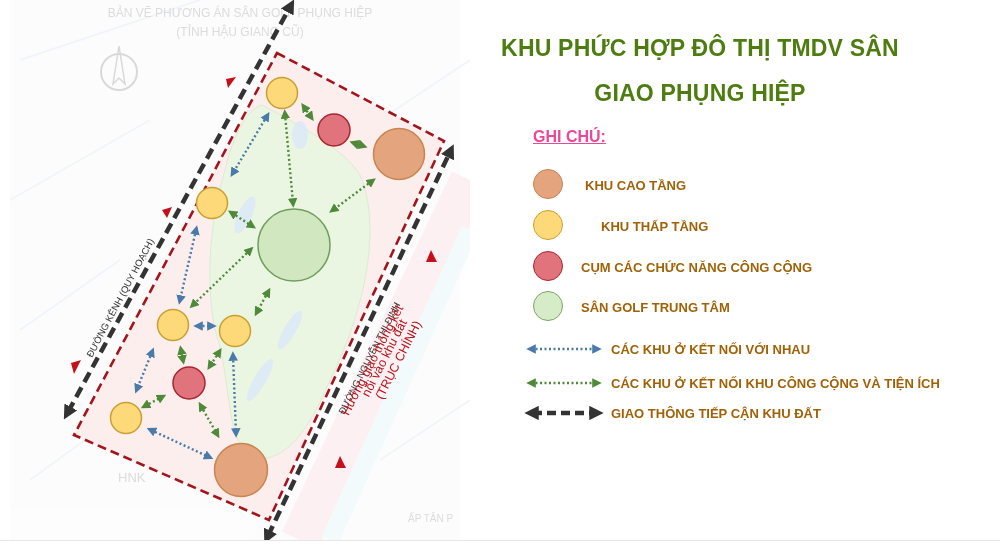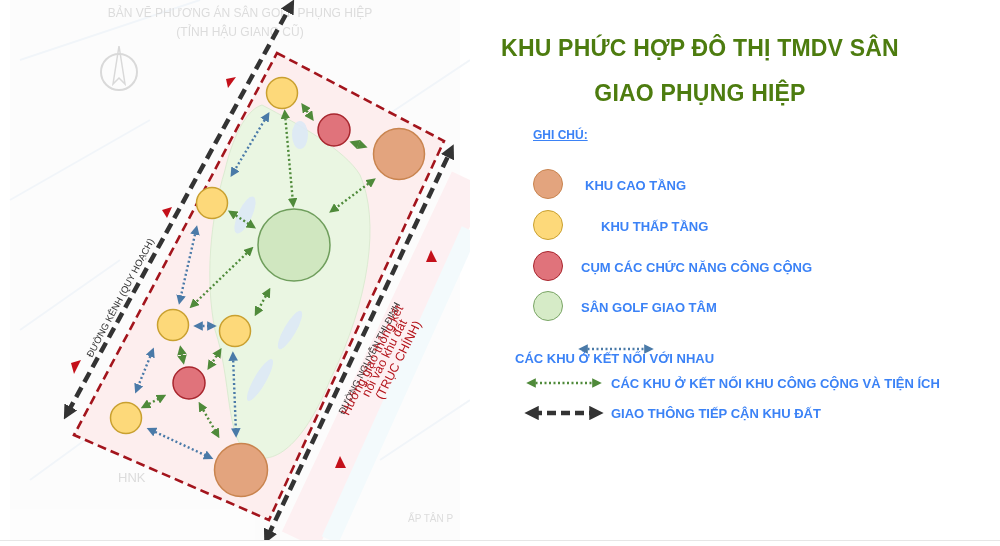--- a/index.html
+++ b/index.html
@@ -1,24 +1,24 @@
 <!DOCTYPE html>
 <html><head>
 <meta charset="utf-8">
 <style>
   html, body { margin:0; padding:0; background:#ffffff; }
   body { width:1000px; height:546px; position:relative; overflow:hidden; font-family:"Liberation Sans", sans-serif; }
   .map { position:absolute; left:0; top:0; width:470px; height:540px; }
   .title { position:absolute; left:470px; top:26px; width:460px; text-align:center; color:#4d7c0f; font-weight:bold; font-size:23px; line-height:45px; letter-spacing:0.2px; }
   .legend { position:absolute; left:515px; top:128px; width:470px; }
-  .legend-head { position:absolute; left:18px; top:0; font-size:12px; font-weight:bold; color:#3b82f6; text-decoration:underline; }
+  .legend-head { position:absolute; left:18px; top:0; font-size:16px; font-weight:bold; color:#ec4899; text-decoration:underline; }
   .lg-row { position:absolute; left:0; height:34px; display:flex; align-items:center; }
   .lg-sym { width:68px; height:34px; position:relative; }
   .lg-circle { position:absolute; left:18px; top:1px; width:30px; height:30px; border-radius:50%; box-sizing:border-box; }
-  .lg-label { font-size:13px; font-weight:bold; color:#3b82f6; white-space:nowrap; }
+  .lg-label { font-size:13px; font-weight:bold; color:#a16207; white-space:nowrap; }
   .lg-line { position:absolute; left:8px; top:6px; }
   .bottom-rule { position:absolute; left:0; top:540px; width:1000px; height:1px; background:#e6e6e6; }
 </style>
 </head>
 <body>
 
 <svg class="map" viewBox="0 0 470 540" xmlns="http://www.w3.org/2000/svg">
   <defs>
     <marker id="ab" viewBox="0 0 10 10" refX="5" refY="5" markerWidth="4" markerHeight="4" orient="auto-start-reverse">
         <path d="M0,0 L10,5 L0,10 z" fill="#4a7aa8"></path>
@@ -136,24 +136,24 @@
   <div class="lg-row" style="top:122px;">
     <div class="lg-sym">
         <div class="lg-circle" style="background:#e0737b;border:1.5px solid #a8262e;"></div>
       </div>
     <span class="lg-label" style="margin-left:-2px">CỤM CÁC CHỨC NĂNG CÔNG CỘNG</span>
   </div>
   <div class="lg-row" style="top:162px;">
     <div class="lg-sym">
         <div class="lg-circle" style="background:#d6ebc7;border:1.5px solid #7aa566;"></div>
       </div>
-    <span class="lg-label" style="margin-left:-2px">SÂN GOLF GIAO TÂM</span>
+    <span class="lg-label" style="margin-left:-2px">SÂN GOLF TRUNG TÂM</span>
   </div>
 
-  <div class="lg-row" style="top:204px;flex-direction:column;">
+  <div class="lg-row" style="top:204px;">
     <div class="lg-sym" style="width:96px;">
       <svg class="lg-line" width="82" height="22">
         <line x1="8" y1="11" x2="74" y2="11" stroke="#4a7aa8" stroke-width="2.4" stroke-dasharray="2,2.5" marker-start="url(#ab)" marker-end="url(#ab)"></line>
       </svg>
     </div>
     <span class="lg-label">CÁC KHU Ở KẾT NỐI VỚI NHAU</span>
   </div>
   <div class="lg-row" style="top:238px;justify-content:flex-end;">
     <div class="lg-sym" style="width:96px;">
       <svg class="lg-line" width="82" height="22">

